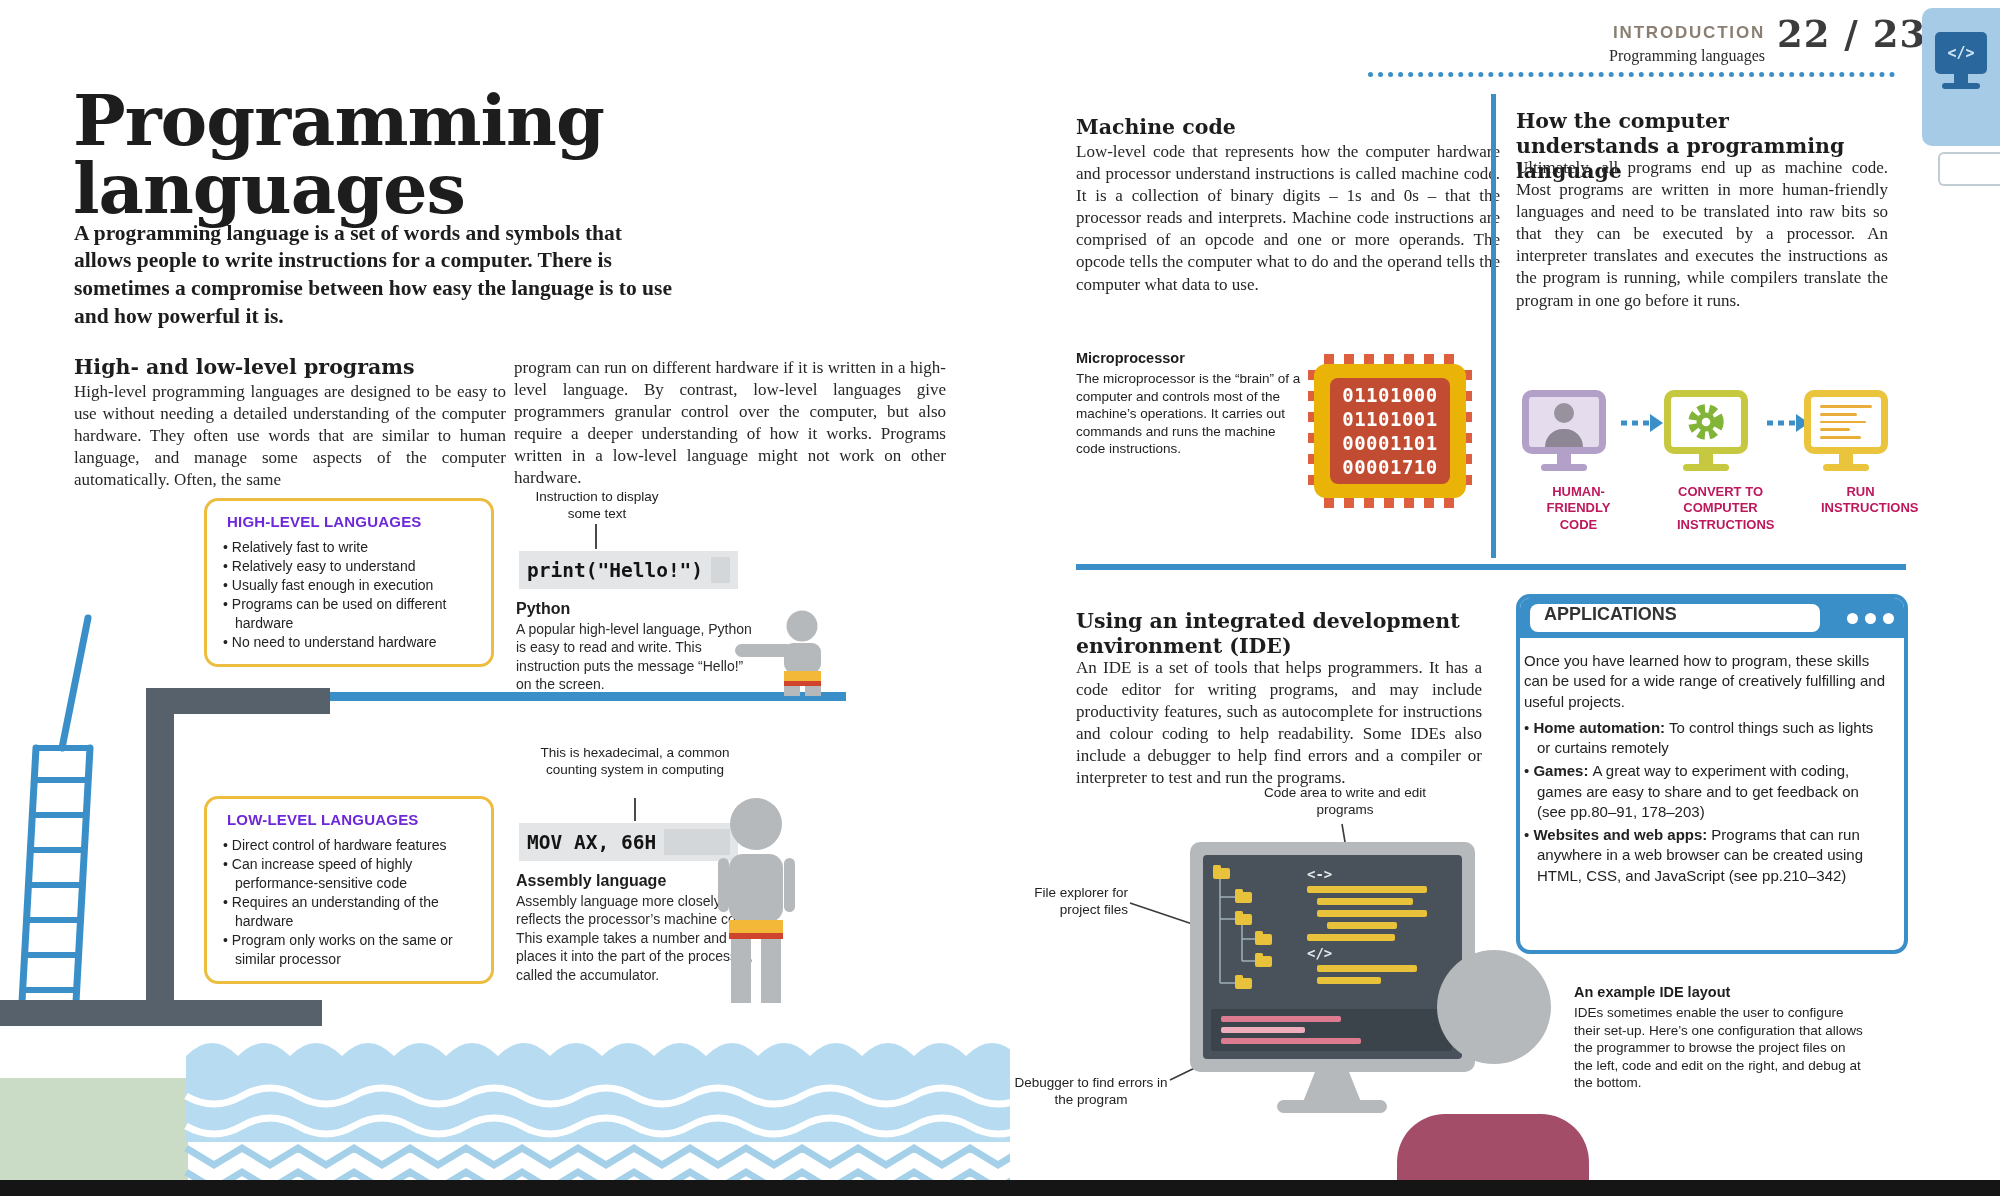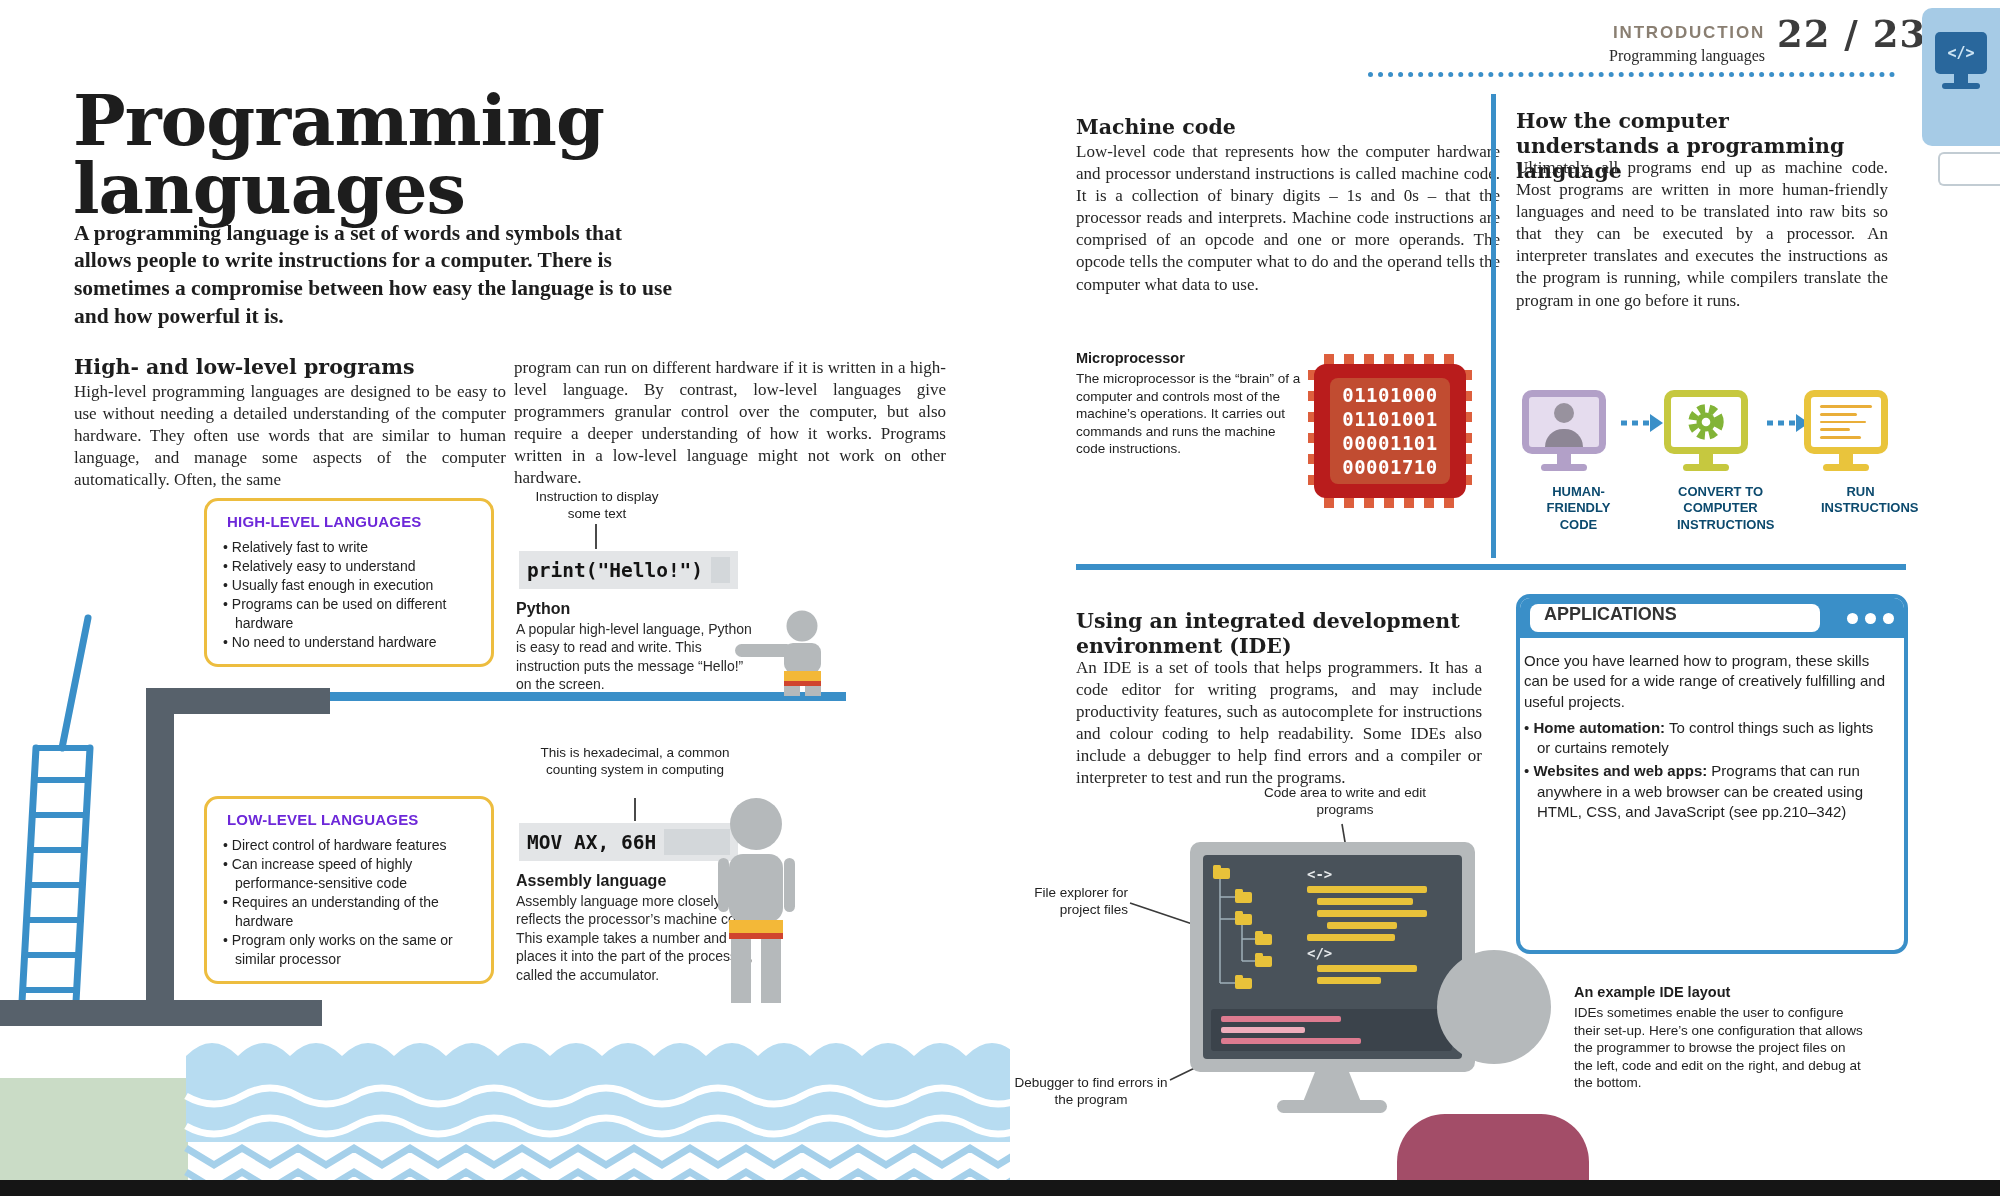--- a/index.html
+++ b/index.html
@@ -86,41 +86,41 @@
   .chip{left:1308px;top:354px;width:164px;height:154px;}
   .pins{position:absolute;}
   .pins-top{left:16px;right:16px;top:0;height:14px;
     background:repeating-linear-gradient(90deg,#dd5f3d 0 10px,transparent 10px 20px);}
   .pins-bottom{left:16px;right:16px;bottom:0;height:14px;
     background:repeating-linear-gradient(90deg,#dd5f3d 0 10px,transparent 10px 20px);}
   .pins-left{top:16px;bottom:16px;left:0;width:14px;
     background:repeating-linear-gradient(180deg,#dd5f3d 0 10px,transparent 10px 21px);}
   .pins-right{top:16px;bottom:16px;right:0;width:14px;
     background:repeating-linear-gradient(180deg,#dd5f3d 0 10px,transparent 10px 21px);}
-  .chip-body{position:absolute;left:6px;top:10px;right:6px;bottom:10px;background:#b91c1c;border-radius:12px;}
+  .chip-body{position:absolute;left:6px;top:10px;right:6px;bottom:10px;background:#eab308;border-radius:12px;}
   .chip-inner{position:absolute;left:16px;top:14px;right:16px;bottom:14px;background:#c14c31;border-radius:8px;
               display:flex;flex-direction:column;align-items:center;justify-content:center;}
   .bin{font:700 19px/24px "DejaVu Sans Mono",monospace;color:#fff;letter-spacing:.5px;}
 
   
   .step{position:absolute;text-align:center;}
   #step1{left:1510px;top:390px;width:108px;--mc:#b2a0c8;}
   #step2{left:1648px;top:390px;width:116px;--mc:#c6c83f;}
   #step3{left:1792px;top:390px;width:108px;--mc:#e9c43c;}
   .mini-monitor{position:relative;width:84px;height:64px;margin:0 auto;border-radius:10px;
                 border:7px solid var(--mc);background:#fff;box-sizing:border-box;
                 display:flex;align-items:center;justify-content:center;}
   #step1 .mini-monitor{background:#e5dcee;}
   .m-stand{position:absolute;left:50%;transform:translateX(-50%);bottom:-17px;width:14px;height:10px;background:var(--mc);}
   .m-base{position:absolute;left:50%;transform:translateX(-50%);bottom:-24px;width:46px;height:7px;border-radius:4px;background:var(--mc);}
   .bust-head{position:absolute;left:50%;top:6px;transform:translateX(-50%);width:20px;height:20px;border-radius:50%;background:#98929e;}
   .bust-body{position:absolute;left:50%;bottom:0;transform:translateX(-50%);width:38px;height:18px;border-radius:19px 19px 0 0;background:#8d8695;}
   .doc-lines{position:absolute;inset:8px 9px;display:flex;flex-direction:column;gap:5px;}
   .dl{height:5px;border-radius:2px;background:#e9ae39;}
-  .step-label{margin-top:30px;font:700 13px/1.25 "Liberation Sans",sans-serif;color:#0c4a6e;margin-left:29px;}
+  .step-label{margin-top:30px;font:700 13px/1.25 "Liberation Sans",sans-serif;color:#be185d;margin-left:29px;}
   #arrow1{left:1620px;top:412px;}
   #arrow2{left:1766px;top:412px;}
 
   
   .app-box{left:1516px;top:594px;width:392px;height:360px;background:#fff;border:4px solid #3a8fc8;
            border-radius:14px;box-sizing:border-box;overflow:hidden;}
   .app-head{height:40px;background:#3a8fc8;display:flex;align-items:center;padding:0 10px;}
   .app-title-pill{background:#fff;border-radius:8px;height:28px;line-height:28px;padding:0 14px;width:262px;
                   font:700 18px "Liberation Sans",sans-serif;color:#333;}
   .app-dots{margin-left:auto;display:flex;gap:7px;}
@@ -419,19 +419,20 @@
       <div class="app-dots">
         <div class="app-dot"></div>
         <div class="app-dot"></div>
         <div class="app-dot"></div>
       </div>
     </div>
     <div class="app-body">
       <p>Once you have learned how to program, these skills can be used for a wide range of creatively fulfilling and useful projects.</p>
       <ul class="app-list">
         <li><b>Home automation:</b><span>To control things such as lights or curtains remotely</span></li>
+        <li><b>Games:</b><span>A great way to experiment with coding, games are easy to share and to get feedback on (see pp.80–91, 178–203)</span></li>
         <li><b>Websites and web apps:</b><span>Programs that can run anywhere in a web browser can be created using HTML, CSS, and JavaScript (see pp.210–342)</span></li>
       </ul>
     </div>
   </div>
 
   <div class="abs blackbar"></div>
 </div>
 
 </body></html>

